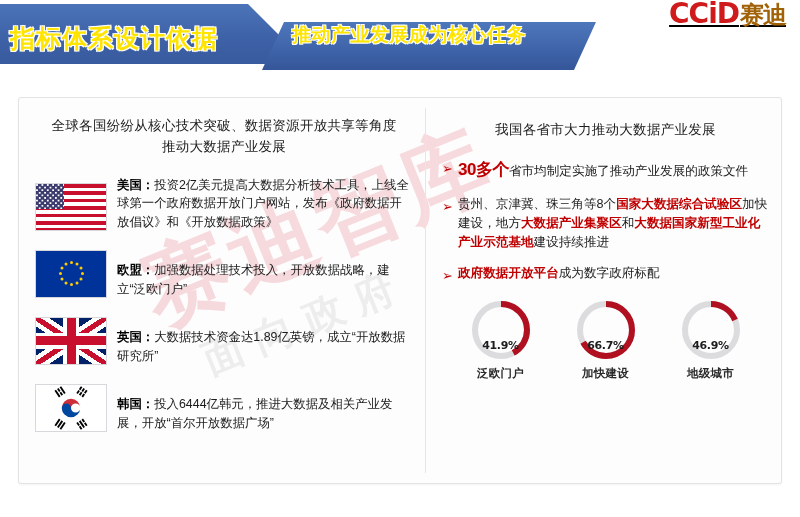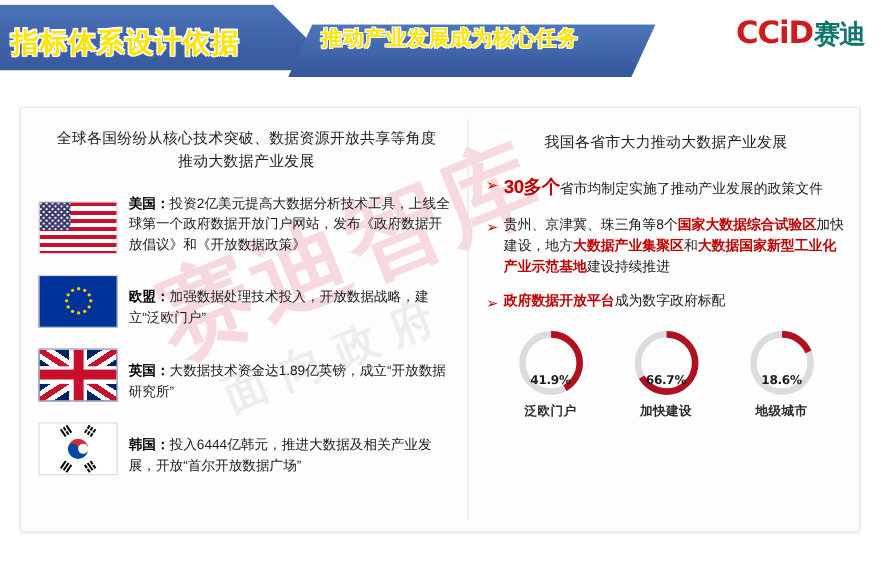--- a/index.html
+++ b/index.html
@@ -57,35 +57,36 @@
     letter-spacing: 0.5px;
     padding-left: 30px;
     text-shadow:
       -1px -1px 0 #ffffff,  1px -1px 0 #ffffff,
       -1px  1px 0 #ffffff,  1px  1px 0 #ffffff;
     white-space: nowrap;
   }
 
   .logo {
     position: absolute;
-    right: 14px; top: 16px;
+    right: 14px; top: 0;
     display: flex;
     align-items: baseline;
     font-weight: bold;
     line-height: 1;
+    text-decoration: underline;
   }
   .logo-ccid {
     font-size: 28px;
     color: #cf1b1b;
     letter-spacing: -1px;
     font-family: "DejaVu Sans", sans-serif;
   }
   .logo-cn {
     font-size: 24px;
-    color: #0f766e;
+    color: #a16207;
     margin-left: 1px;
     letter-spacing: -1px;
   }
 
   
   .card {
     position: absolute;
     left: 18px; top: 97px;
     width: 764px; height: 387px;
     background: #fdfdfd;
@@ -477,21 +478,21 @@
               <div class="donut-value">66.7%</div>
             </div>
             <div class="donut-label">加快建设</div>
           </div>
           <div class="donut-item">
             <div class="donut">
               <svg width="64" height="64" viewBox="0 0 64 64">
                 <circle cx="32" cy="32" r="26" fill="none" stroke="#dcdcdf" stroke-width="6"></circle>
                 <circle cx="32" cy="32" r="26" fill="none" stroke="#b01020" stroke-width="6" stroke-dasharray="30.39 163.36" transform="rotate(-90 32 32)"></circle>
               </svg>
-              <div class="donut-value">18.6%</div>
+              <div class="donut-value">46.9%</div>
             </div>
             <div class="donut-label">地级城市</div>
           </div>
         </div>
 
     </div>
   </div>
 </div>
 
 </body></html>

